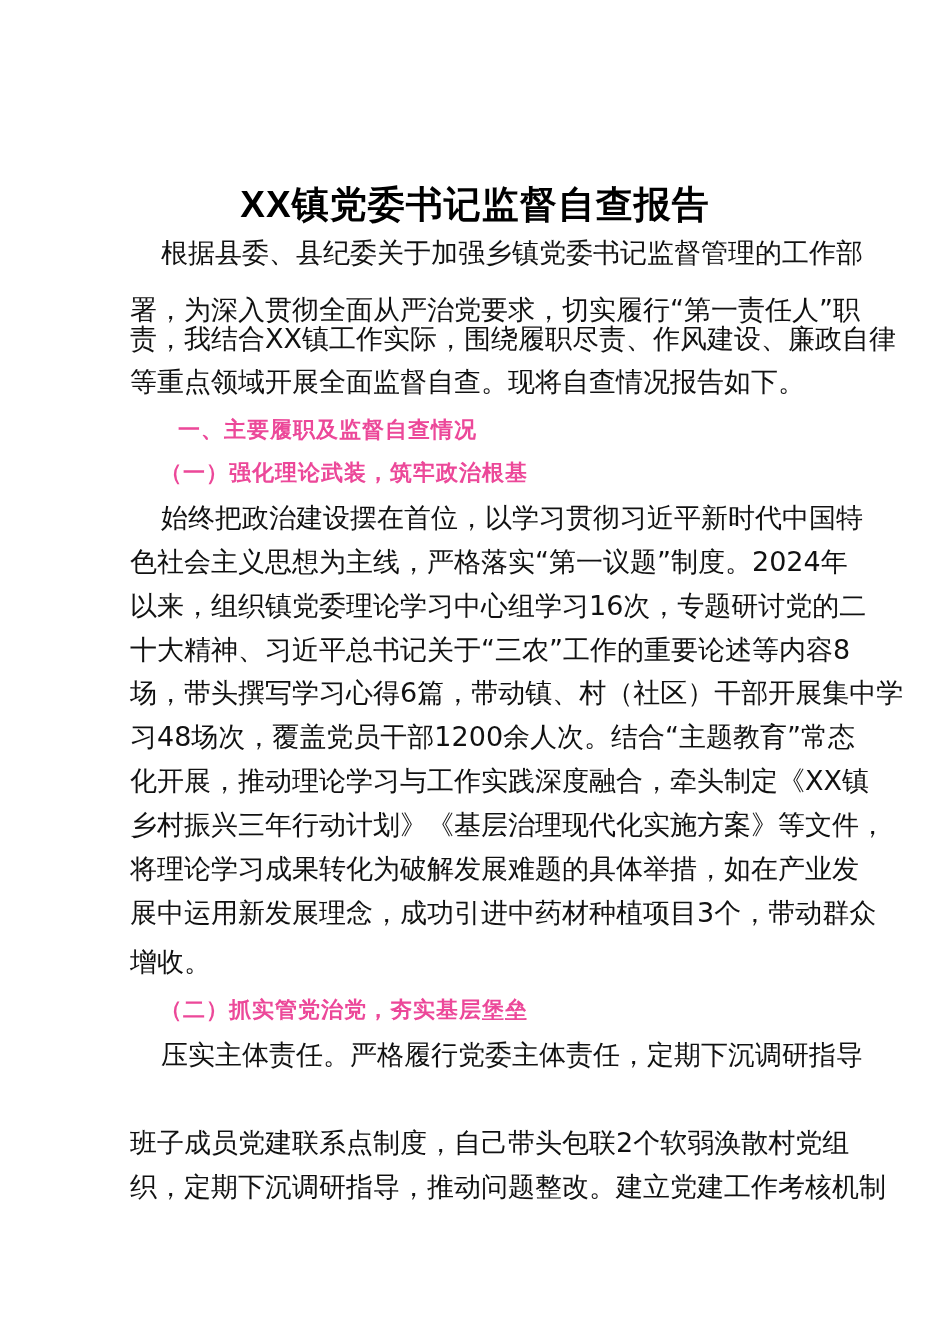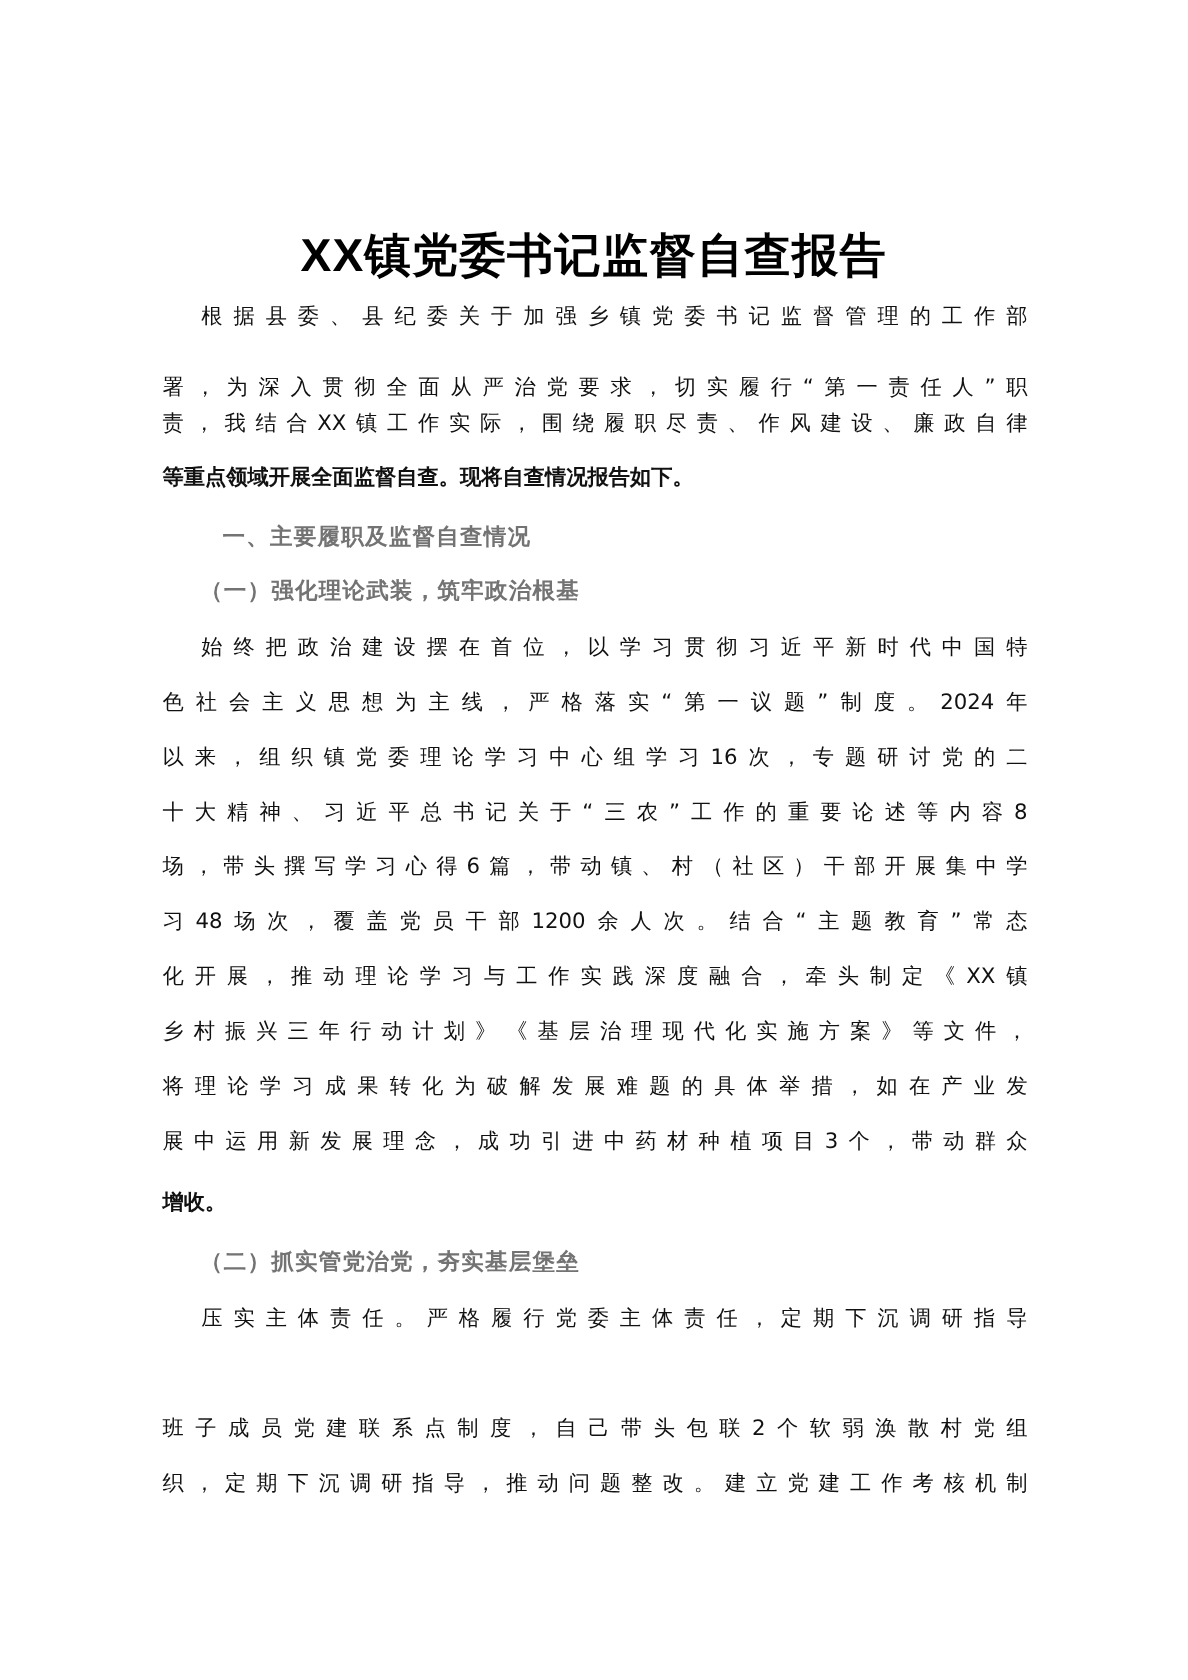--- a/index.html
+++ b/index.html
@@ -7,28 +7,28 @@
   .page { position: absolute; left: 0; top: 0; width: 950px; height: 1344px; background: #ffffff; }
   .title {
     position: absolute; left: 0; width: 950px; top: 182px; height: 46px;
     text-align: center; font-family: Liberation Sans, sans-serif;
     font-weight: bold; font-size: 37px; line-height: 46px; color: #000;
     letter-spacing: 1px;
   }
   .line {
     position: absolute; left: 130px; width: 692px; height: 36px;
     font-family: "DejaVu Sans", "Liberation Serif", sans-serif;
-    font-size: 17px; line-height: 36px; color: #111;
+    font-size: 27px; line-height: 36px; color: #111;
     text-align: justify; text-align-last: justify; white-space: nowrap;
   }
-  .line.last { text-align-last: left; font-weight: bold; }
+  .line.last { text-align-last: left; }
   .line.indent { left: 161px; width: 661px; }
   .heading {
     position: absolute; height: 36px; font-family: "DejaVu Sans", sans-serif;
-    font-weight: bold; font-size: 18px; line-height: 36px; color: #737373; white-space: nowrap;
+    font-weight: bold; font-size: 22px; line-height: 36px; color: #ec4899; white-space: nowrap;
     letter-spacing: 1px;
   }
 </style>
 </head>
 <body>
 
 <div class="page">
 
   <div class="title">XX镇党委书记监督自查报告</div>
 

